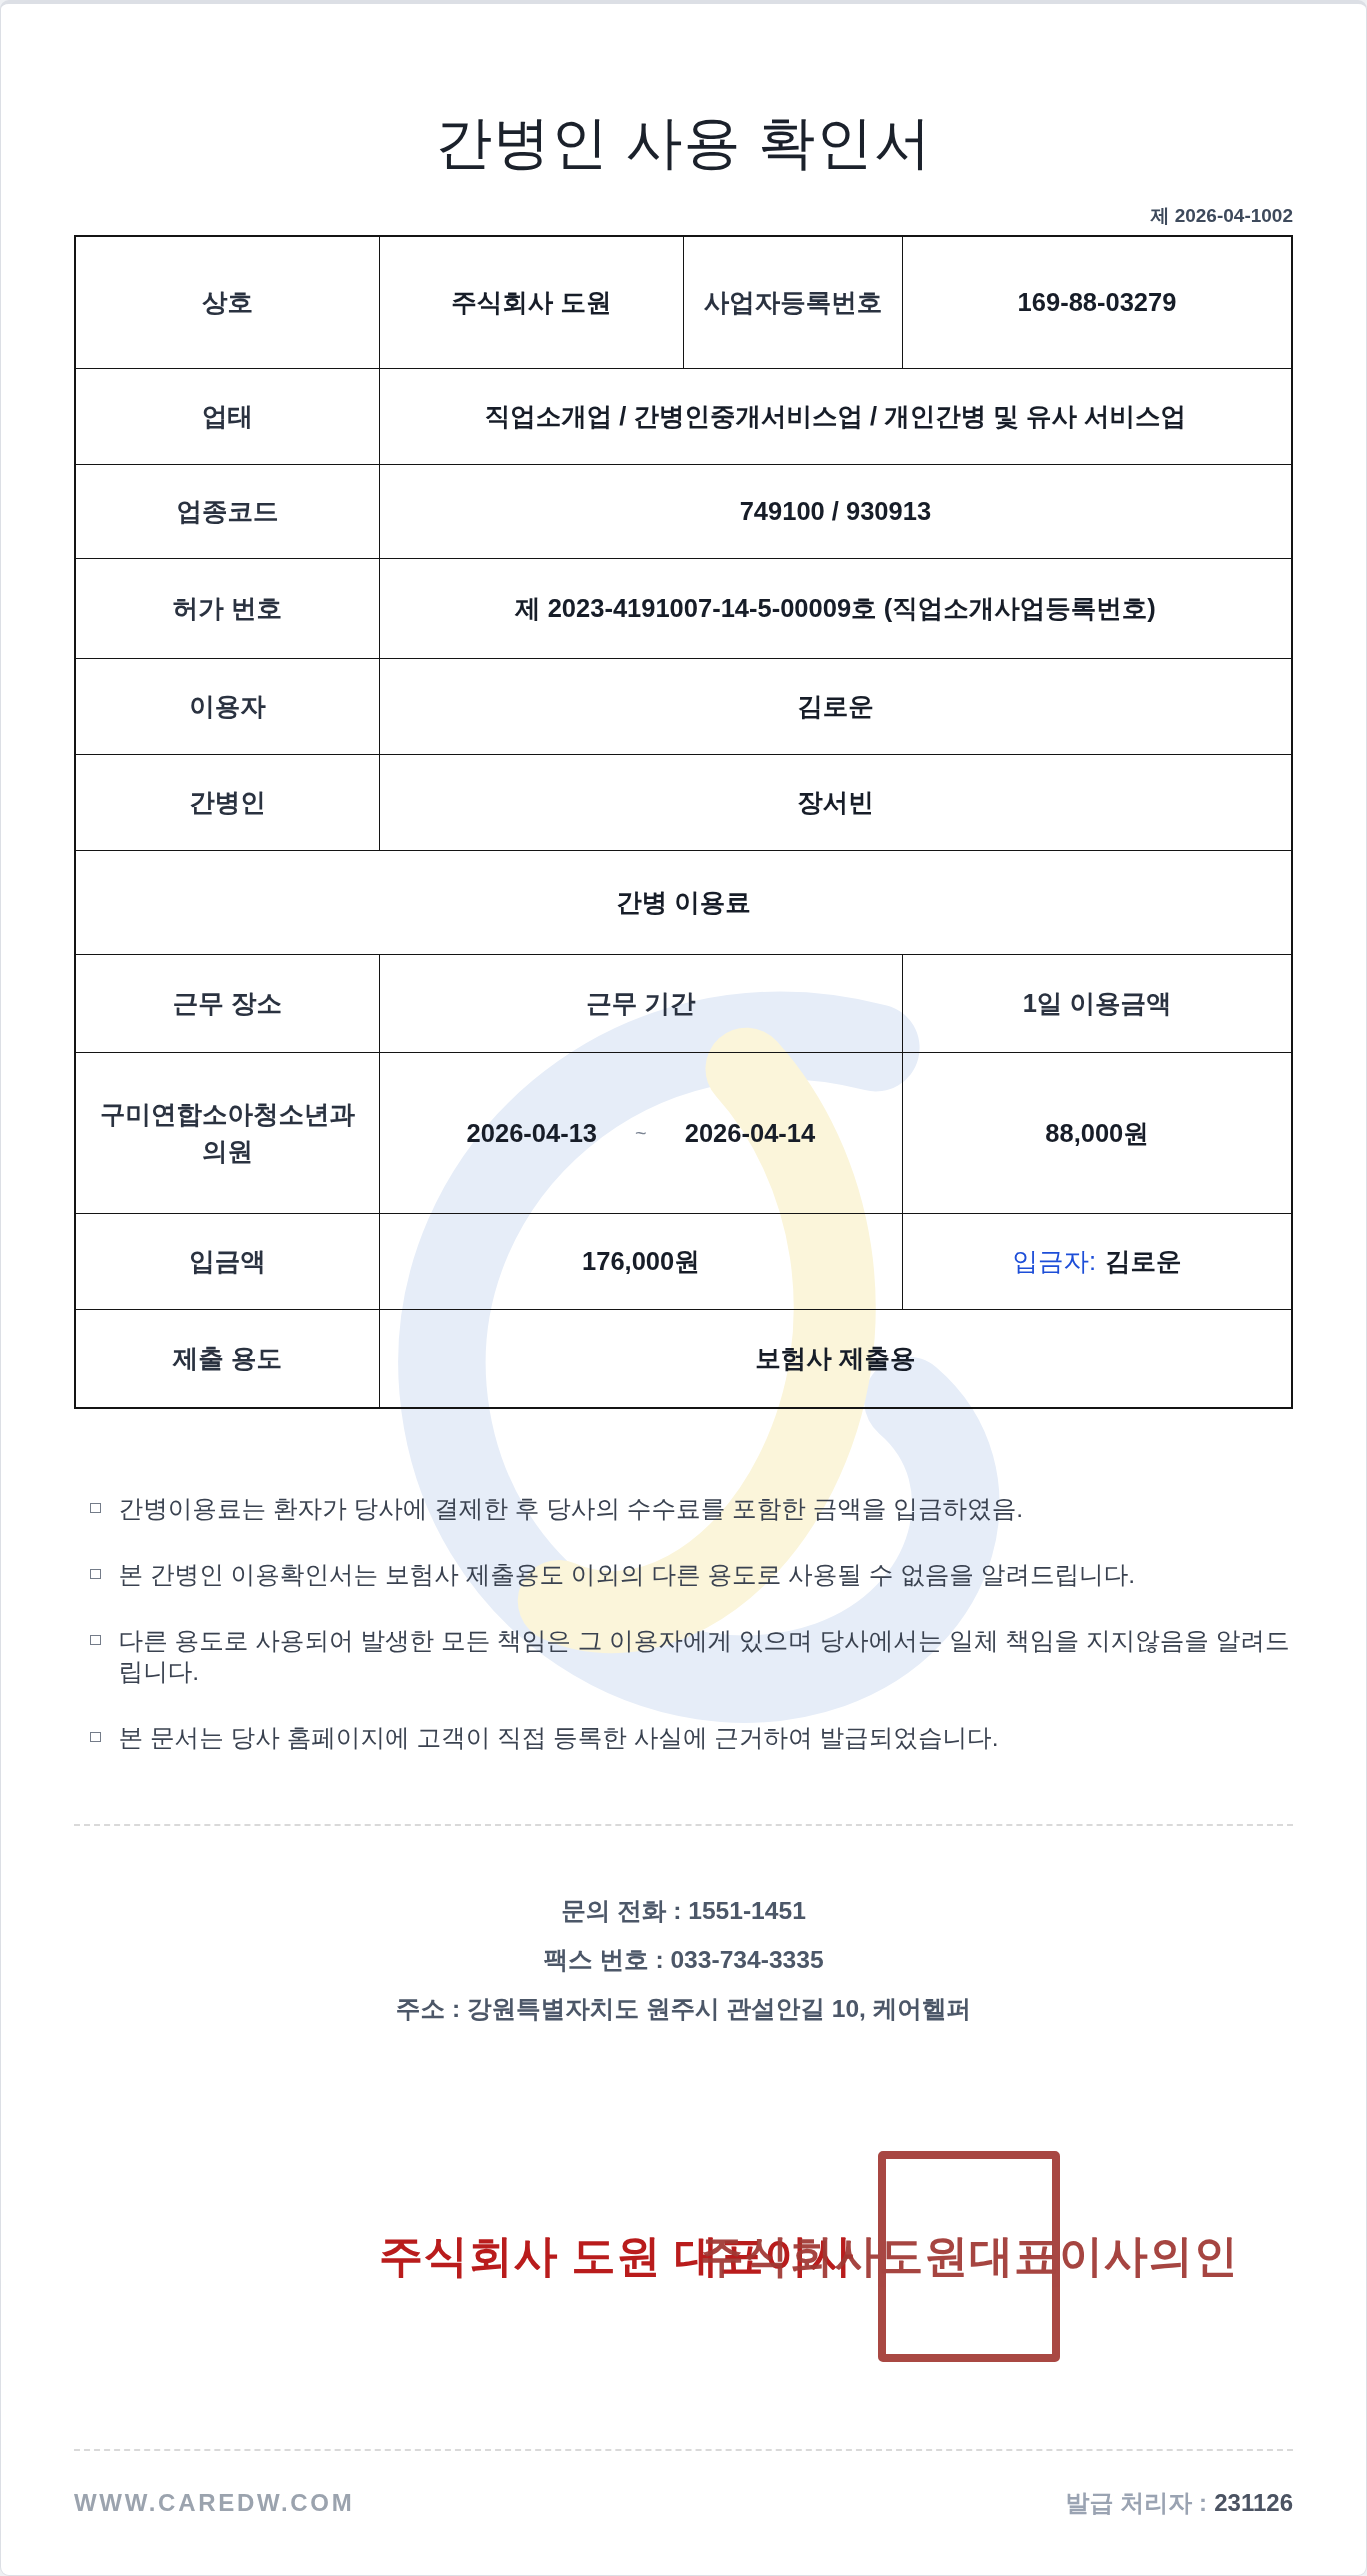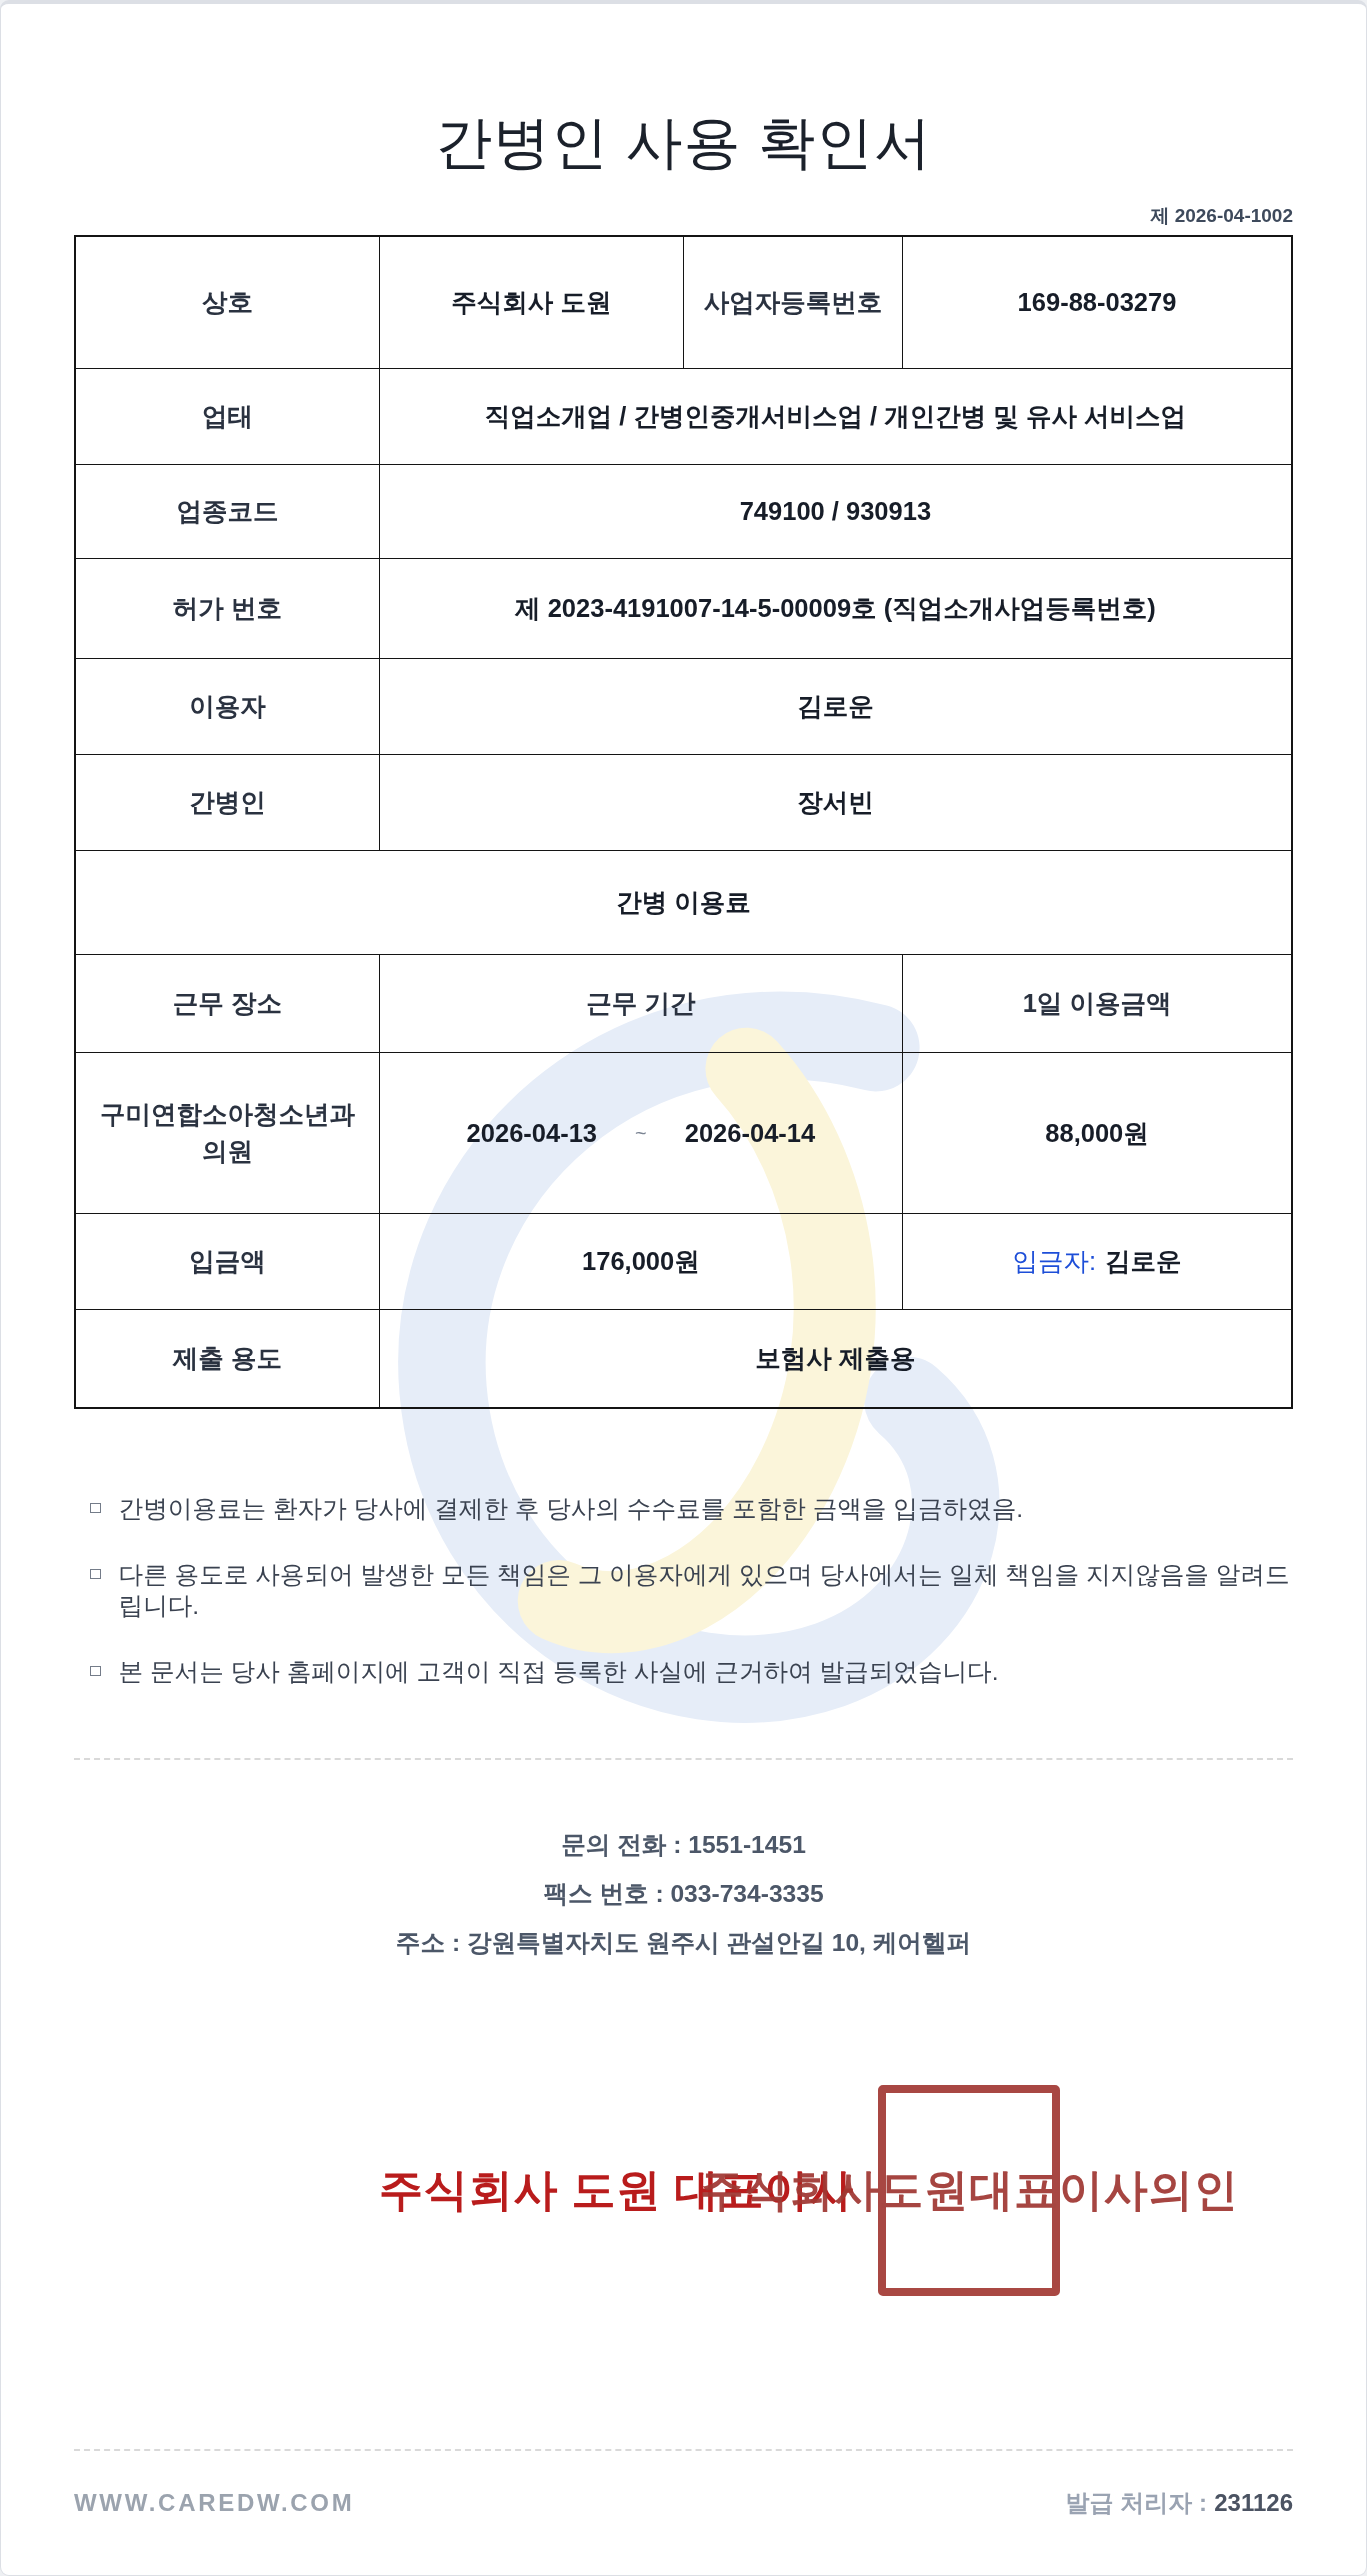--- a/index.html
+++ b/index.html
@@ -153,20 +153,24 @@
       </tbody>
     </table>
 
     <div class="notes">
       <div class="note">
         <span class="bullet"></span>
         <span>간병이용료는 환자가 당사에 결제한 후 당사의 수수료를 포함한 금액을 입금하였음.</span>
       </div>
       <div class="note">
         <span class="bullet"></span>
+        <span>본 간병인 이용확인서는 보험사 제출용도 이외의 다른 용도로 사용될 수 없음을 알려드립니다.</span>
+      </div>
+      <div class="note">
+        <span class="bullet"></span>
         <span>다른 용도로 사용되어 발생한 모든 책임은 그 이용자에게 있으며 당사에서는 일체 책임을 지지않음을 알려드립니다.</span>
       </div>
       <div class="note">
         <span class="bullet"></span>
         <span>본 문서는 당사 홈페이지에 고객이 직접 등록한 사실에 근거하여 발급되었습니다.</span>
       </div>
     </div>
 
     <hr class="divider">
 

